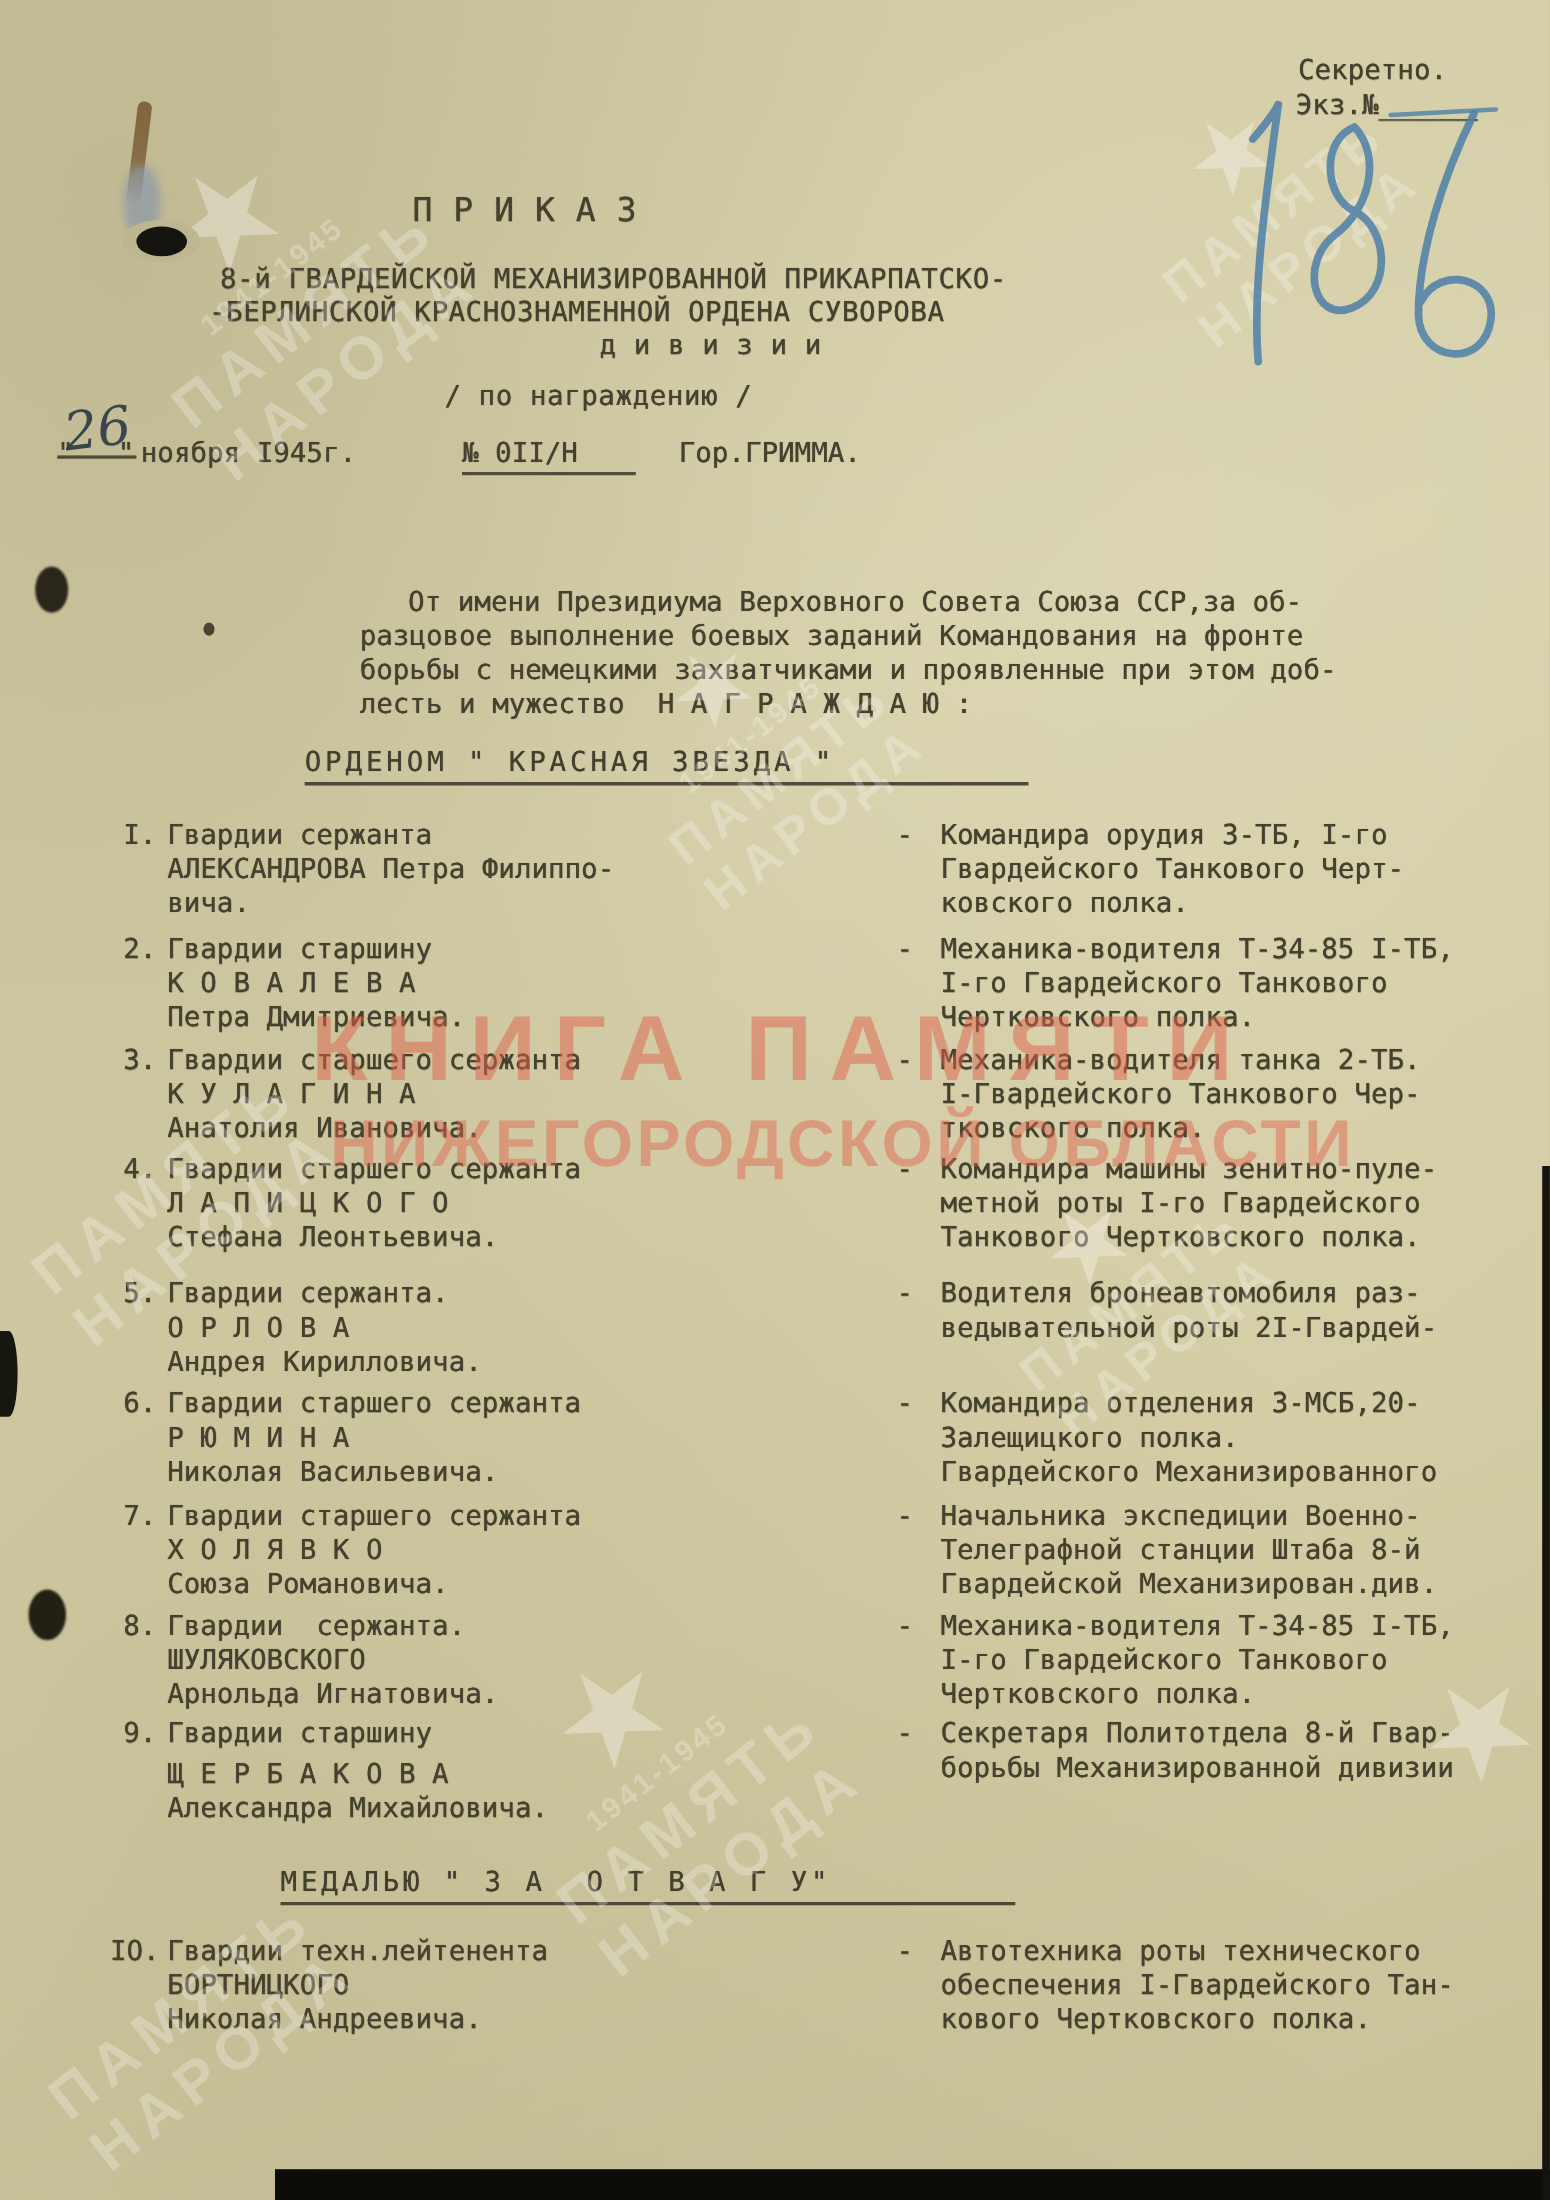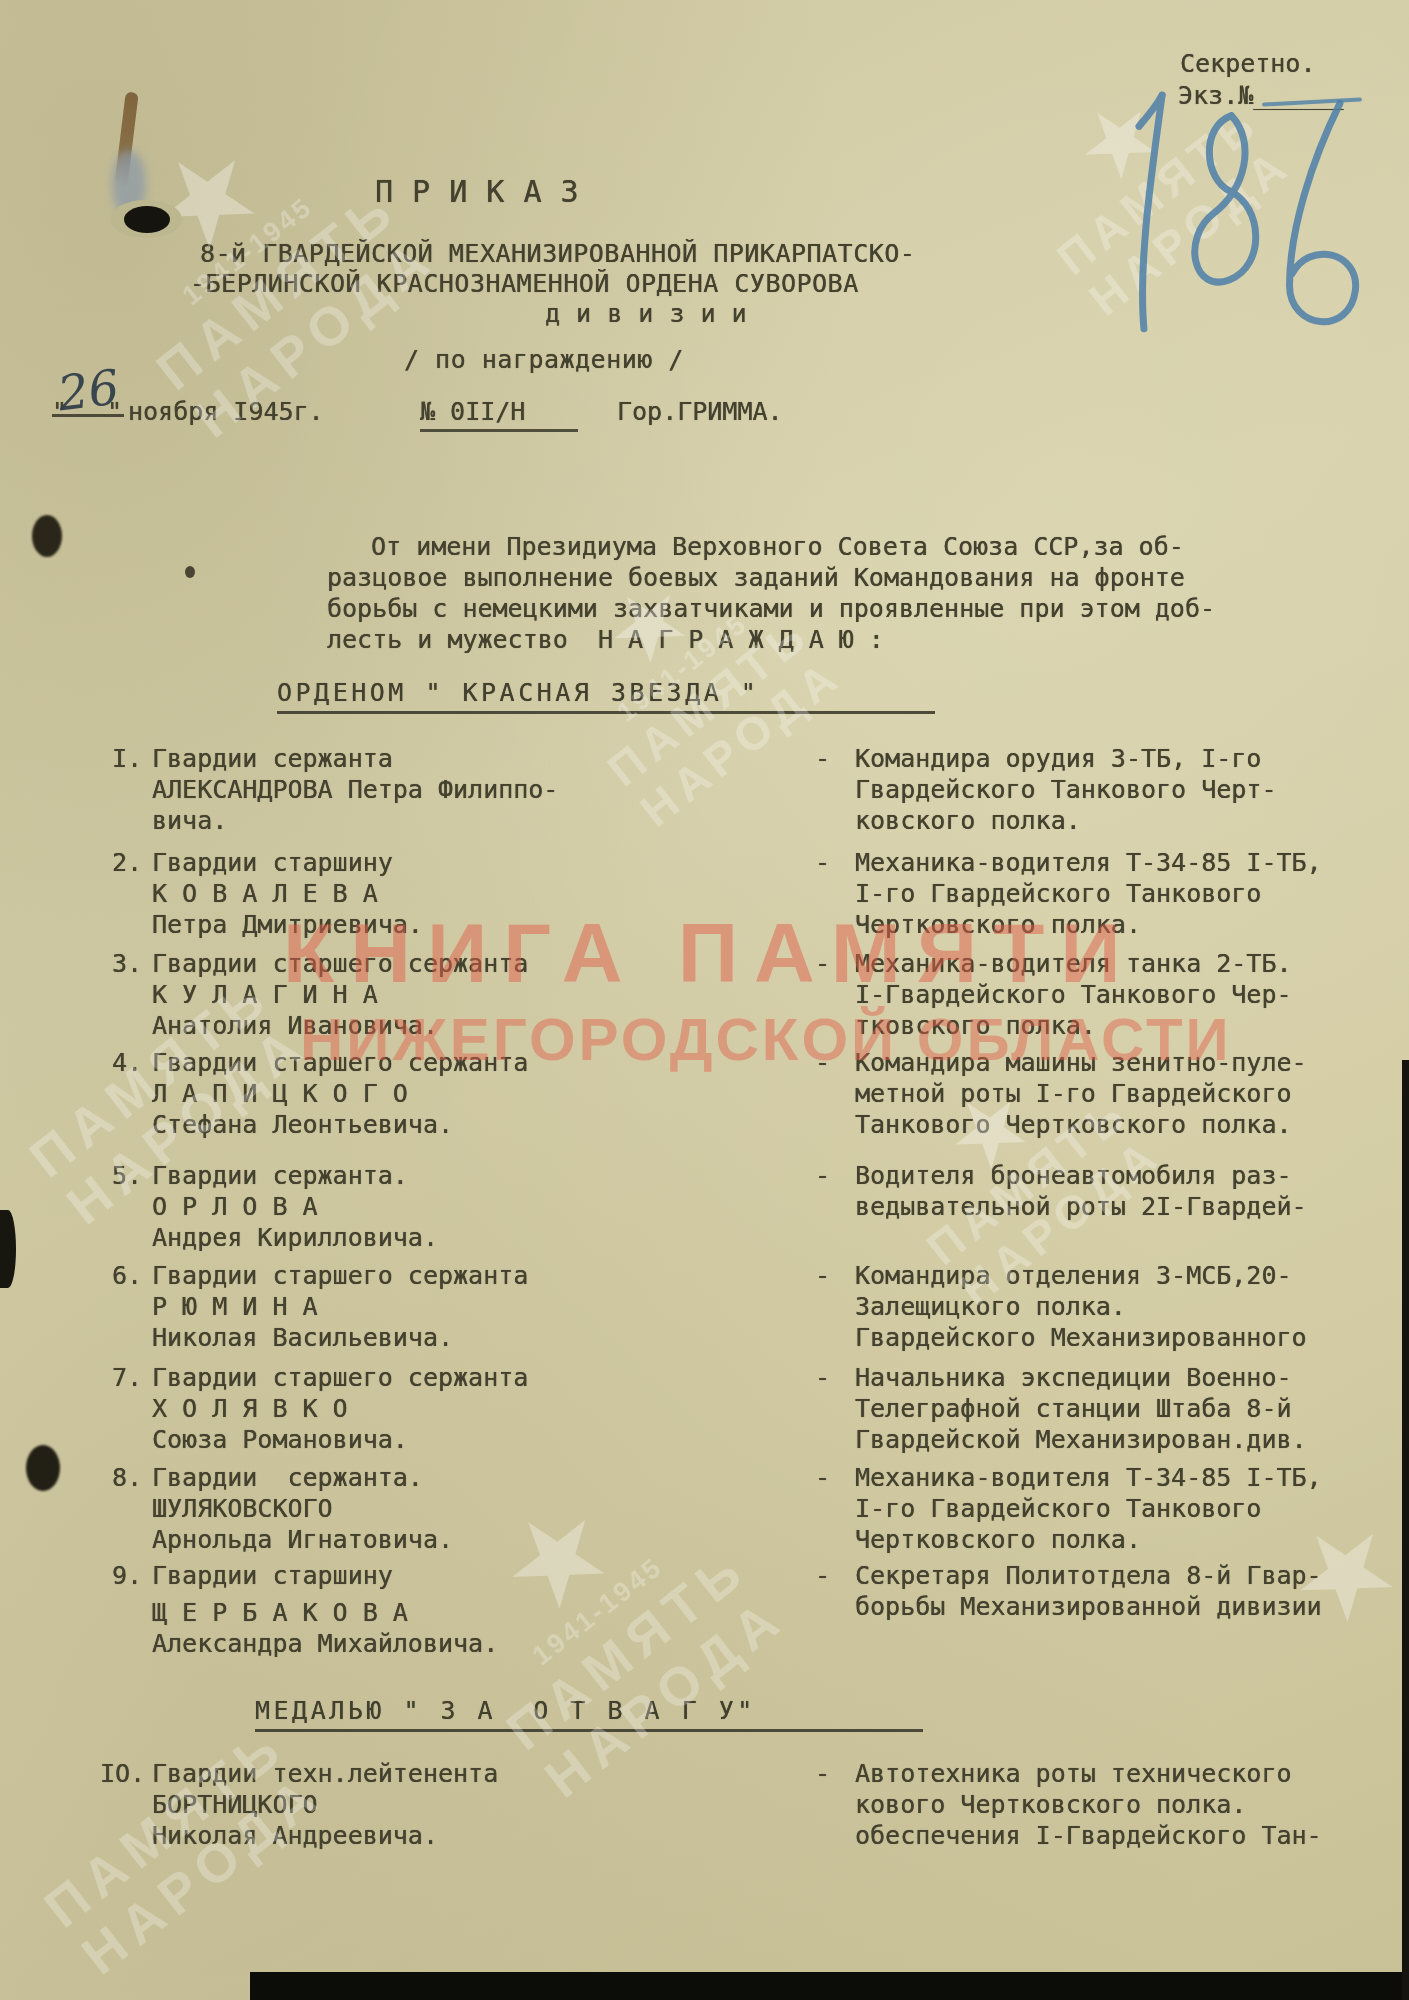--- a/index.html
+++ b/index.html
@@ -183,21 +183,21 @@
     <div class="dash">-</div>
     <div class="rightcol"><div>Секретаря Политотдела 8-й Гвар-</div><div>борьбы Механизированной дивизии</div></div>
   </div>
 
   <div class="sec-heading" style="left:255px;top:1696px;width:668px;"><span>МЕДАЛЬЮ " З А  О Т В А Г У"</span></div>
 
   <div class="entry" style="top:1758px;">
     <div class="num" style="left:100px;">IO.</div>
     <div class="leftcol"><div>Гвардии техн.лейтенента</div><div>БОРТНИЦКОГО</div><div>Николая Андреевича.</div></div>
     <div class="dash">-</div>
-    <div class="rightcol"><div>Автотехника роты технического</div><div>кового Чертковского полка.</div><div>обеспечения I-Гвардейского Тан-</div></div>
+    <div class="rightcol"><div>Автотехника роты технического</div><div>обеспечения I-Гвардейского Тан-</div><div>кового Чертковского полка.</div></div>
   </div>
 
   <svg class="hand-186" width="265" height="255" viewBox="0 0 265 255">
     <g fill="none" stroke="#4d7fa9" stroke-width="7" stroke-linecap="round" stroke-linejoin="round" opacity="0.85">
       <path d="M 28,44 C 36,34 44,24 50,12"></path>
       <path d="M 50,12 C 42,92 32,182 40,246"></path>
       <path d="M 120,30 C 90,42 94,94 122,106 C 154,120 160,178 124,194 C 88,210 74,154 106,128 C 136,104 146,56 120,30"></path>
       <path d="M 228,14 C 202,72 182,142 184,198 C 186,242 246,246 250,200 C 253,162 202,152 186,186"></path>
     </g>
   </svg>

